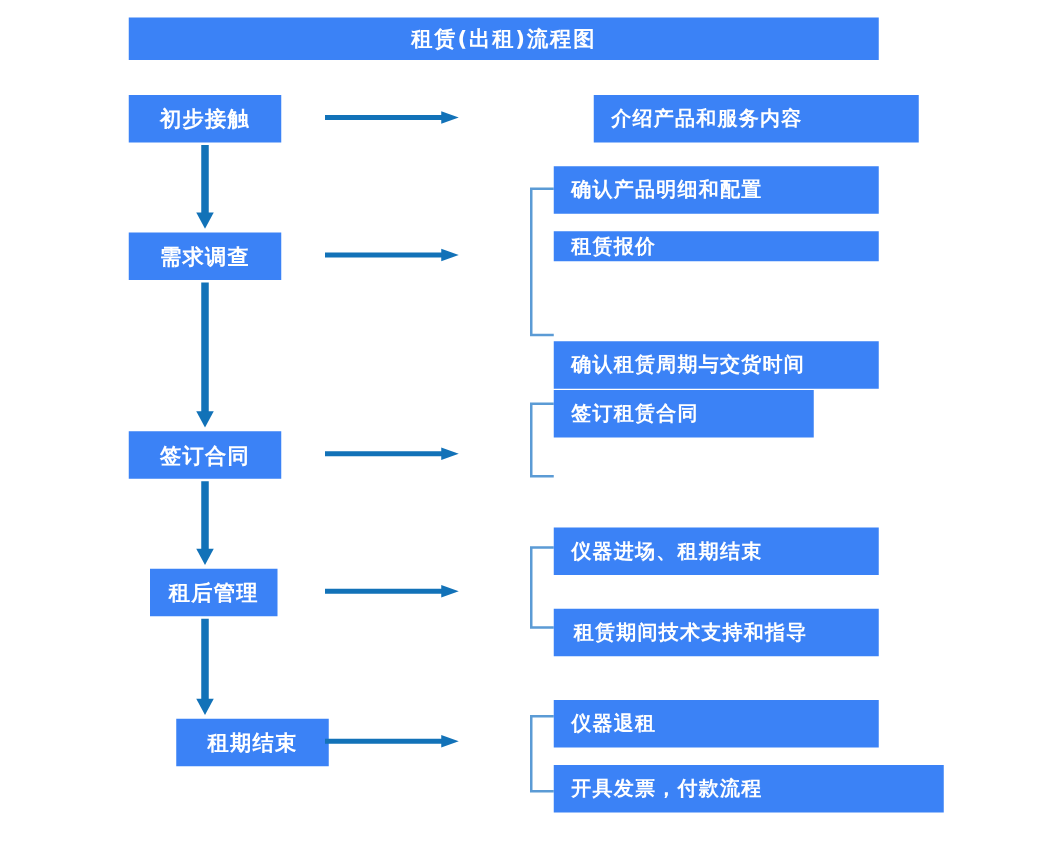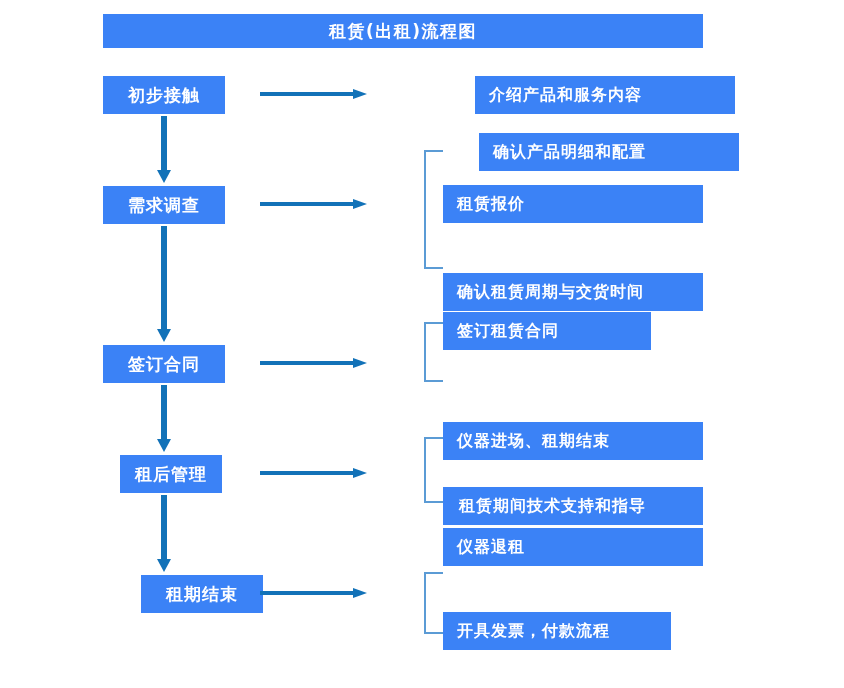--- a/index.html
+++ b/index.html
@@ -157,30 +157,30 @@
   </div>
 
   <div class="bracket" style="left:423px; top:572px; width:20px; height:62px;">
     <svg width="20" height="62" viewBox="0 0 20 62">
       <path d="M20,1 L2,1 L2,61 L20,61" fill="none" stroke="#5b9bd5" stroke-width="2"></path>
     </svg>
   </div>
 
   <div class="box detail-box" style="left:443px; top:76px; width:260px; height:38px;margin-left:32px;">介绍产品和服务内容</div>
 
-  <div class="box detail-box" style="left:443px; top:133px; width:260px; height:38px;margin-left:36px;">确认产品明细和配置</div>
+  <div class="box detail-box" style="left:443px; top:133px; width:260px; height:38px;">确认产品明细和配置</div>
 
-  <div class="box detail-box" style="left:443px; top:185px; width:260px; height:38px;">租赁报价</div>
+  <div class="box detail-box" style="left:443px; top:185px; width:260px; height:24px;">租赁报价</div>
 
   <div class="box detail-box" style="left:443px; top:245px; width:260px; height:38px;margin-top:28px;">确认租赁周期与交货时间</div>
 
   <div class="box detail-box" style="left:443px; top:312px; width:208px; height:38px;">签订租赁合同</div>
 
 
   <div class="box detail-box" style="left:443px; top:422px; width:260px; height:38px;">仪器进场、租期结束</div>
 
   <div class="box detail-box" style="left:443px; top:487px; width:260px; height:38px;padding-left:16px;">租赁期间技术支持和指导</div>
 
-  <div class="box detail-box" style="left:443px; top:528px; width:260px; height:38px;">仪器退租</div>
+  <div class="box detail-box" style="left:443px; top:560px; width:260px; height:38px;">仪器退租</div>
 
-  <div class="box detail-box" style="left:443px; top:612px; width:228px; height:38px;">开具发票，付款流程</div>
+  <div class="box detail-box" style="left:443px; top:612px; width:312px; height:38px;">开具发票，付款流程</div>
 
 </div>
 
 </body></html>

